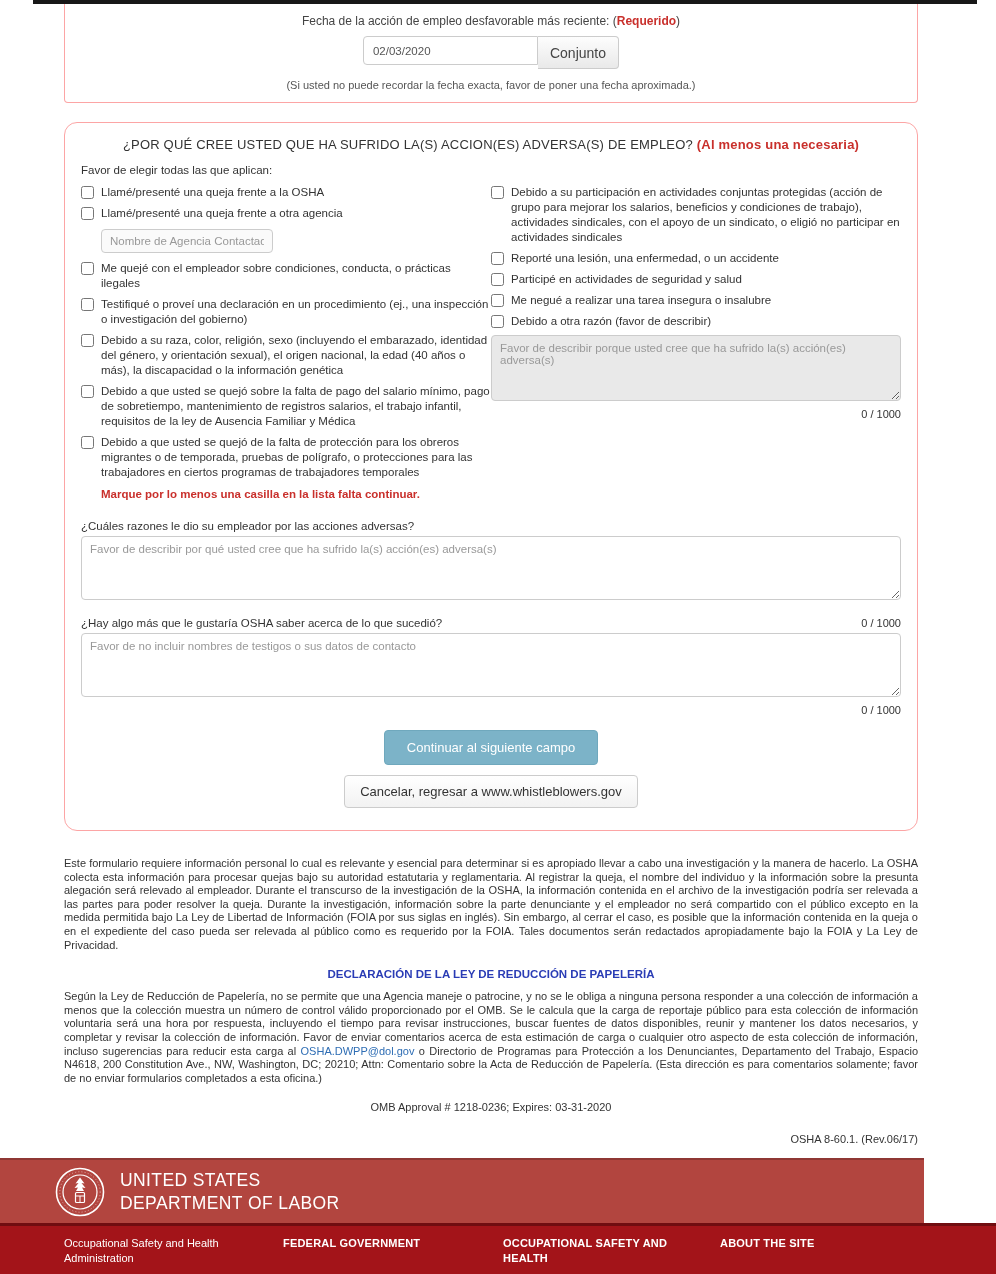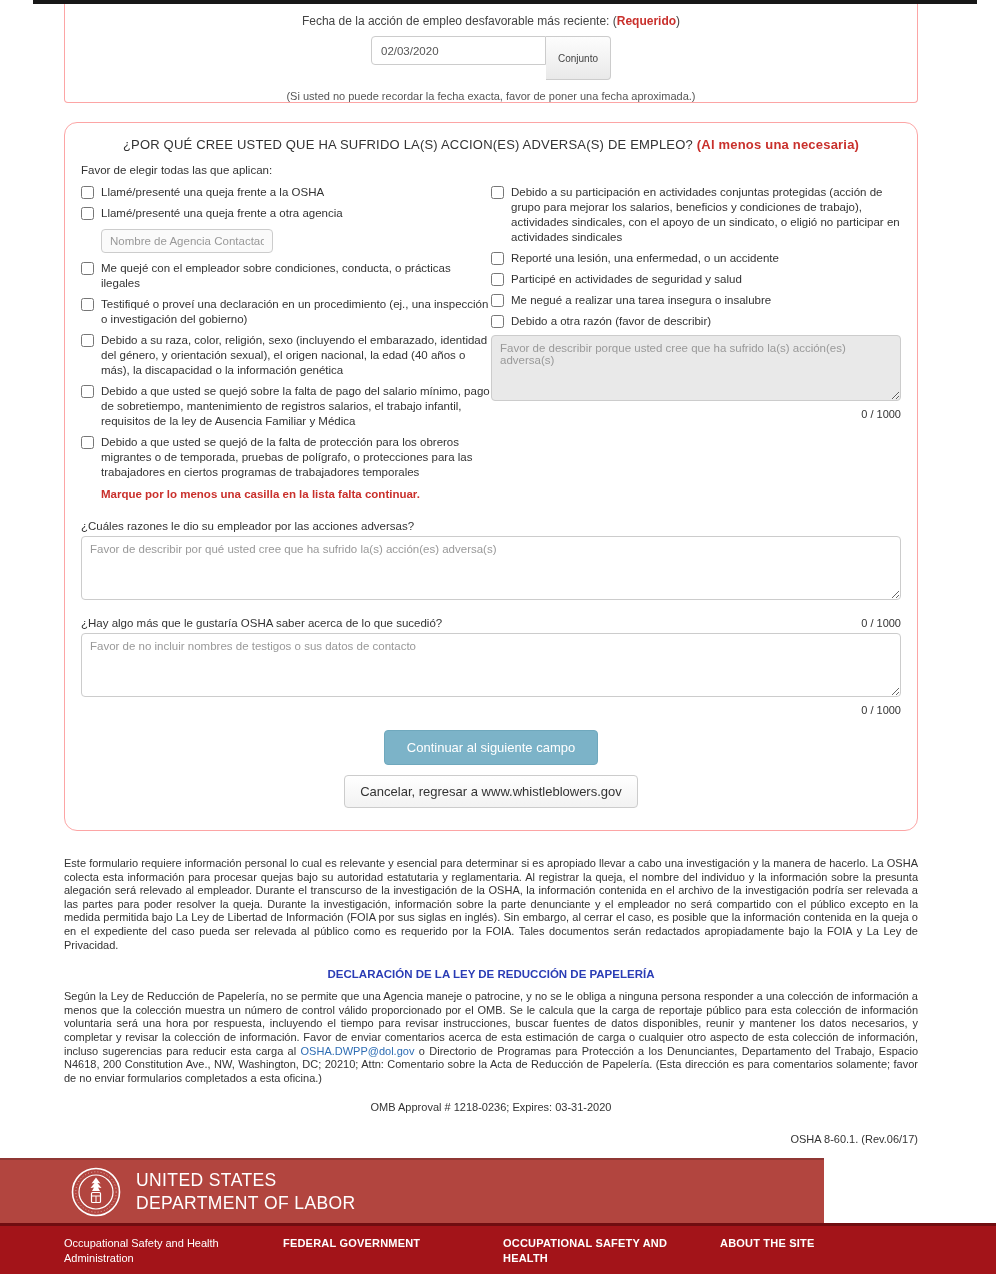--- a/index.html
+++ b/index.html
@@ -12,22 +12,22 @@
   .panel { border: 1px solid #fca5a5; border-radius: 13px; background: #fff; }
   .panel.cut-top { border-top: none; border-radius: 0 0 4px 4px; margin-top: 4px; }
 
   
   .date-panel { height: 99px; text-align: center; padding-top: 10px; }
   .field-label { font-size: 12px; color: #444; }
   .req { color: #c9302c; font-weight: bold; }
   .date-row { display: inline-flex; margin-top: 8px; }
   .date-input { width: 175px; height: 29px; border: 1px solid #ccc; border-radius: 4px 0 0 4px;
     padding: 4px 9px; font-size: 11.5px; color: #555; font-family: "Liberation Sans", sans-serif; }
-  .set-btn { height: 44px; border: 1px solid #ccc; border-left: none; border-radius: 0 4px 4px 0;
-    background: linear-gradient(#fdfdfd, #e9e9e9); font-size: 10px; color: #444; padding: 0 12px; cursor: pointer;
+  .set-btn { height: 33px; border: 1px solid #ccc; border-left: none; border-radius: 0 4px 4px 0;
+    background: linear-gradient(#fdfdfd, #e9e9e9); font-size: 14px; color: #444; padding: 0 12px; cursor: pointer;
     font-family: "Liberation Sans", sans-serif; }
   .date-note { font-size: 11px; color: #555; margin-top: 10px; }
 
   
   .reasons-panel { margin-top: 19px; padding: 14px 16px 22px 16px; }
   .reasons-heading { text-align: center; font-size: 13px; color: #333; letter-spacing: .2px; }
   .reasons-heading .req { font-size: 13px; }
   .instruction { font-size: 11.5px; margin: 12px 0 9px 0; color: #333; }
   .cols { display: flex; }
   .col { flex: 1; }
@@ -56,22 +56,22 @@
 
   
   .statements { margin-top: 26px; }
   .blue-heading { color: #2a3cb5; font-size: 11.5px; font-weight: bold; text-align: center; margin: 16px 0 10px 0; }
   .statement-body { font-size: 11px; line-height: 13.6px; color: #333; text-align: justify; }
   .inline-link { color: #2e6db4; text-decoration: none; }
   .omb-line { text-align: center; font-size: 11px; color: #333; margin: 16px 0 0 0; }
   .form-number { text-align: right; font-size: 11px; color: #333; margin: 20px 0 13px 0; }
 
   
-  .dol-banner { width: 824px; height: 65px; background: #b2453f; border-top: 2px solid #8f3734;
-    display: flex; align-items: center; padding-left: 71px; gap: 15px; }
+  .dol-banner { width: 924px; height: 65px; background: #b2453f; border-top: 2px solid #8f3734;
+    display: flex; align-items: center; padding-left: 55px; gap: 15px; }
   .dol-seal { flex: none; }
   .dol-banner-text { color: #fff; font-size: 17.5px; line-height: 23px; letter-spacing: .4px; }
 
   
   .site-footer { width: 996px; height: 147px; background: #a31419; border-top: 3px solid #700d10;
     overflow: hidden; display: flex; padding: 10px 0 0 64px; color: #fff; }
   .f-col { font-size: 11px; line-height: 14.5px; }
   .f-col-1 { width: 219px; padding-right: 20px; }
   .f-col-2 { width: 220px; padding-right: 20px; }
   .f-col-3 { width: 217px; padding-right: 20px; }

